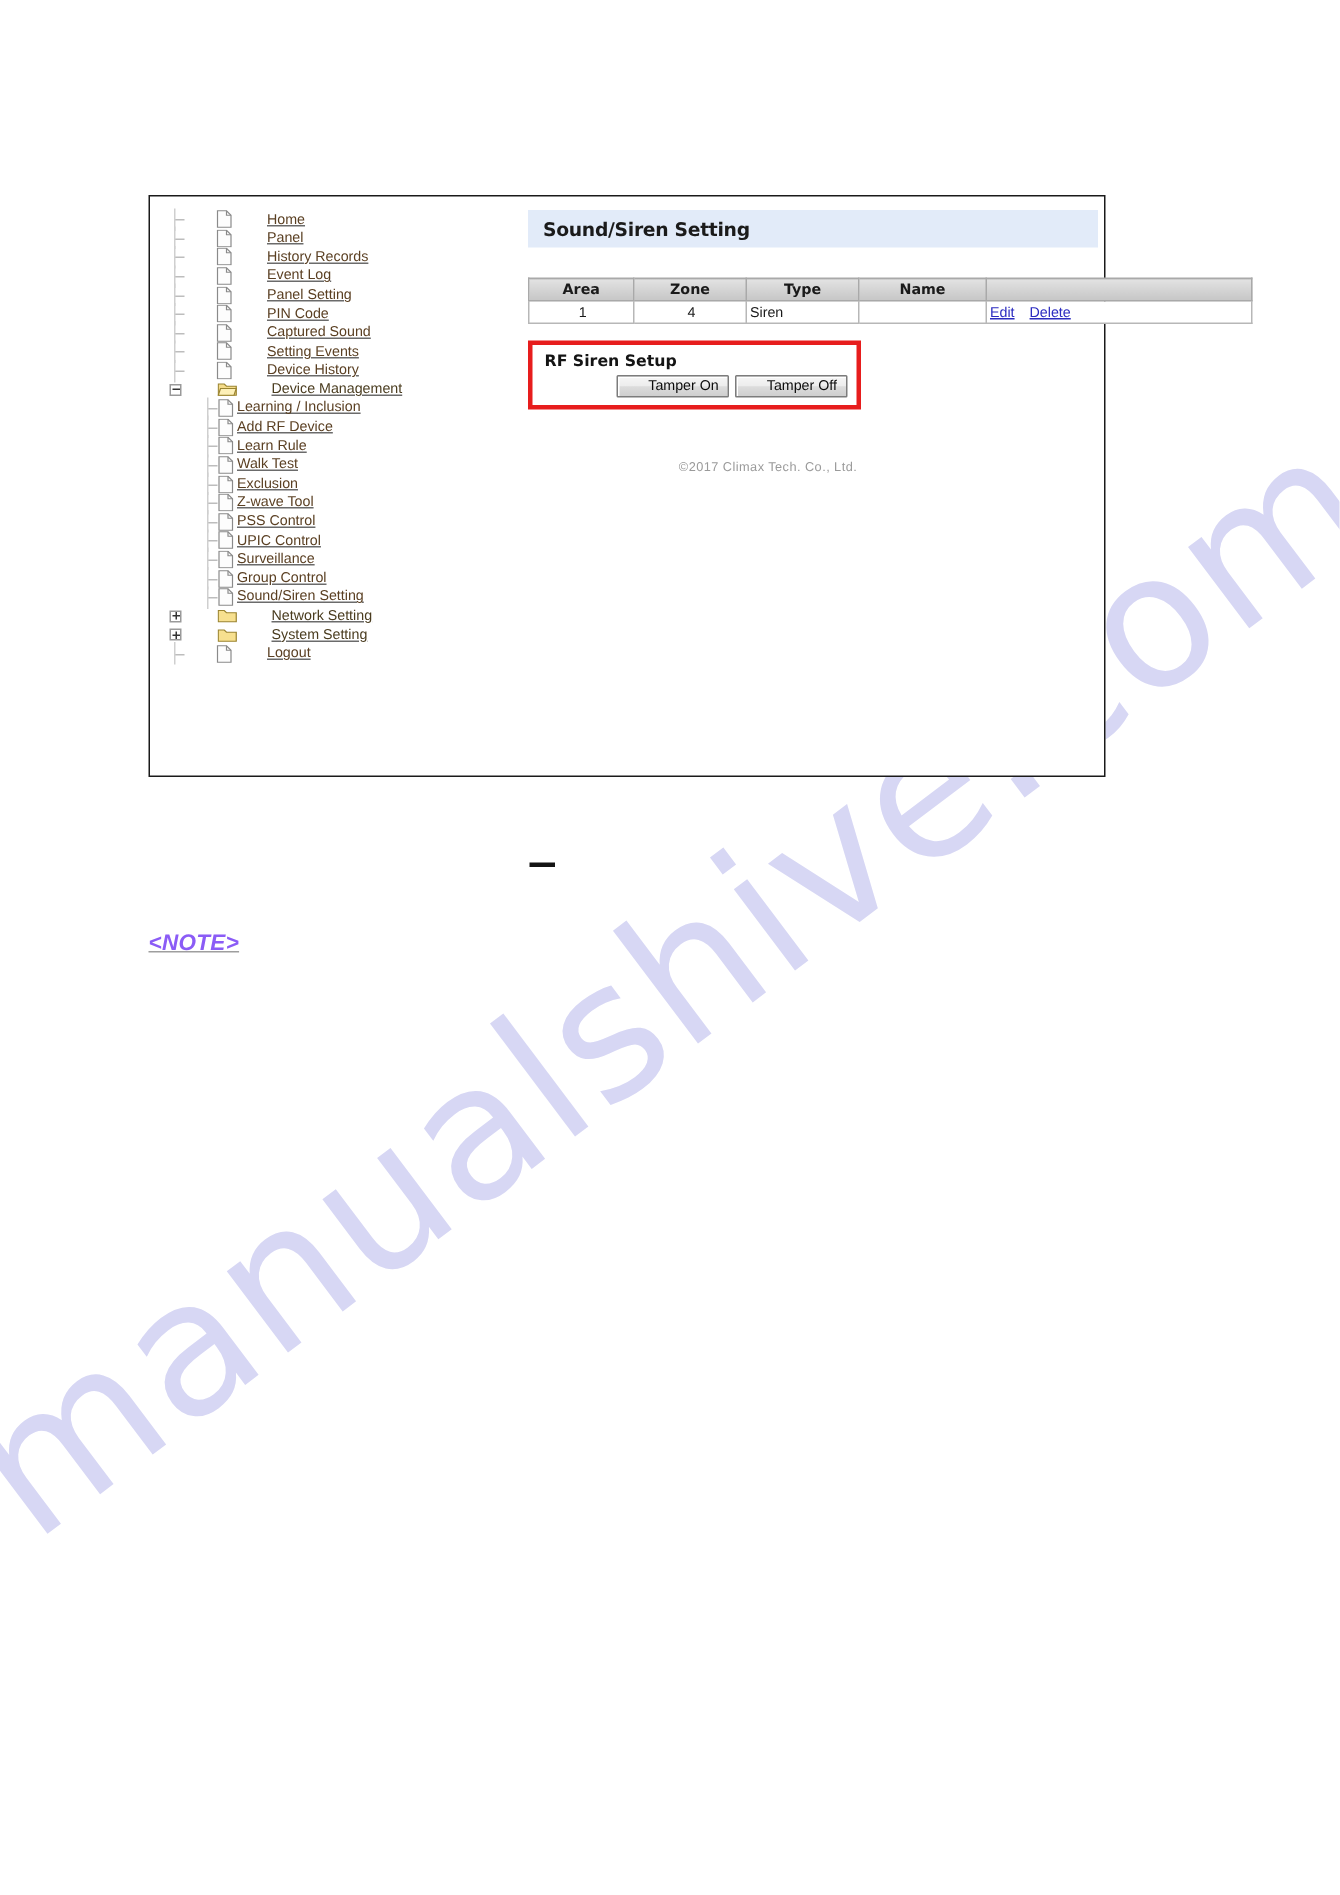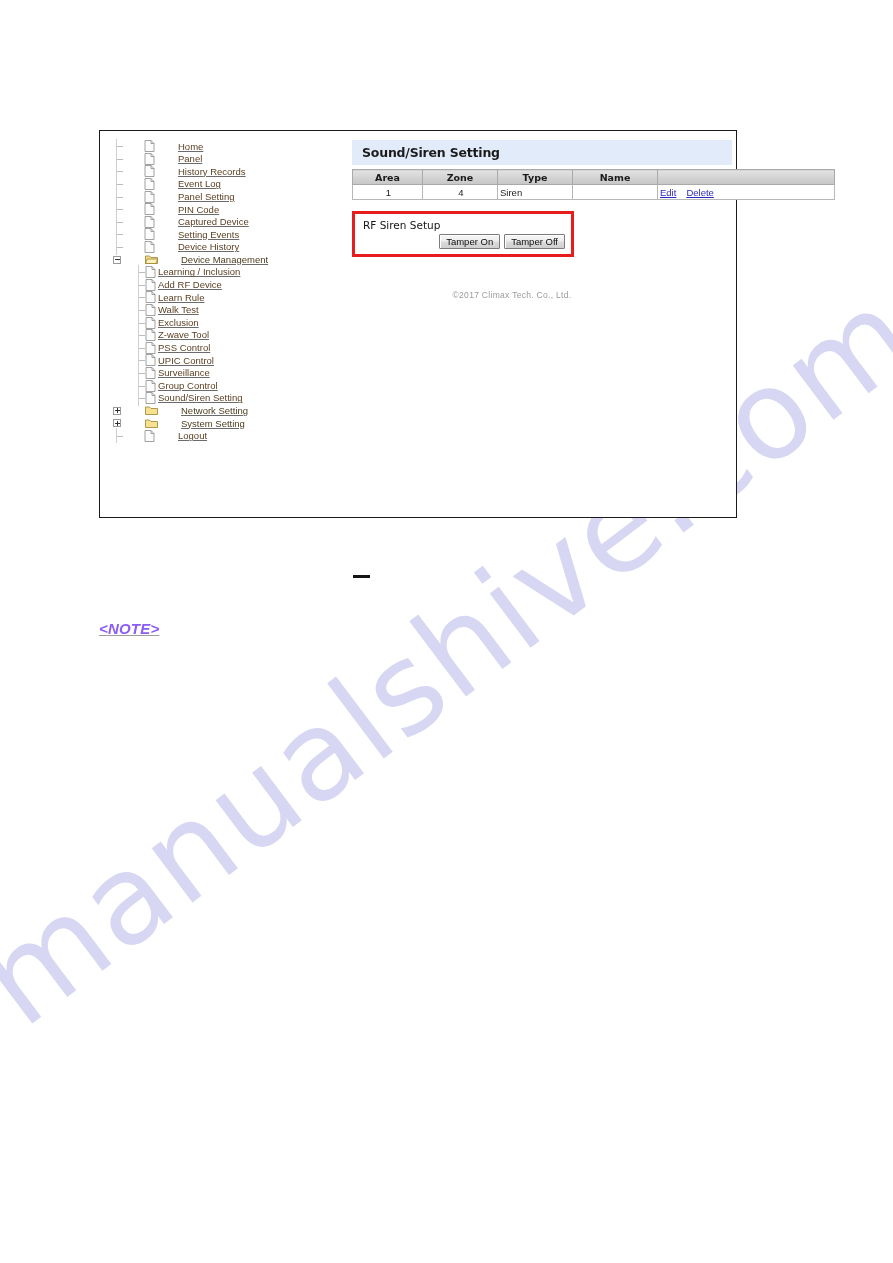--- a/index.html
+++ b/index.html
@@ -237,21 +237,21 @@
     font-size: 12.5px;
     font-weight: 700;
     color: #1b1b1b;
     font-family: "DejaVu Sans", sans-serif;
     letter-spacing: -0.2px;
   }
 
   table.device-table {
     width: 482px;
     border-collapse: collapse;
-    margin-top: 4px;
+    margin-top: 20px;
     table-layout: fixed;
   }
   table.device-table th {
     background: linear-gradient(to bottom, #e2e2e2 0%, #d2d2d2 55%, #c6c6c6 100%);
     border: 1px solid #a9a9a9;
     font-size: 9.5px;
     font-weight: 700;
     color: #1a1a1a;
     height: 14px;
     padding: 0;
@@ -285,38 +285,38 @@
     border: 3px solid #e71d1d;
     box-sizing: border-box;
     position: relative;
     background: #ffffff;
   }
   #rf-siren-title {
     position: absolute;
     left: 8px;
     top: 5px;
     font-size: 10.5px;
-    font-weight: 400;
+    font-weight: 700;
     color: #141414;
     font-family: "DejaVu Sans", sans-serif;
   }
   #rf-siren-buttons {
     position: absolute;
     right: 6px;
     bottom: 5px;
     display: flex;
     gap: 4px;
   }
   .win-button {
     background: linear-gradient(to bottom, #f6f6f6 0%, #ededed 48%, #dcdcdc 52%, #cfcfcf 100%);
     border: 1px solid #7c7c7c;
     border-radius: 1px;
     font-size: 9.5px;
     color: #0c0c0c;
-    padding: 2px 6px 2px 6px;
+    padding: 2px 6px 2px 20px;
     line-height: 1;
     cursor: pointer;
     font-family: "Liberation Sans", sans-serif;
     box-shadow: inset 1px 1px 0 #ffffff;
   }
 
   #copyright {
     margin-top: 33px;
     text-align: center;
     font-size: 8.5px;
@@ -431,21 +431,21 @@
       </div>
 
       <div class="tree-row lvl1">
         <span class="connector"></span>
         <span class="icon-page">
             <svg width="11" height="12" viewBox="0 0 11 12">
               <path d="M1 0.5 H7 L10 3.5 V11.5 H1 Z" fill="#fdfdfd" stroke="#8a8a8a" stroke-width="0.8"></path>
               <path d="M7 0.5 V3.5 H10" fill="none" stroke="#8a8a8a" stroke-width="0.8"></path>
             </svg>
           </span>
-        <span class="tree-label">Captured Device</span>
+        <span class="tree-label">Captured Sound</span>
       </div>
 
       <div class="tree-row lvl1">
         <span class="connector"></span>
         <span class="icon-page">
             <svg width="11" height="12" viewBox="0 0 11 12">
               <path d="M1 0.5 H7 L10 3.5 V11.5 H1 Z" fill="#fdfdfd" stroke="#8a8a8a" stroke-width="0.8"></path>
               <path d="M7 0.5 V3.5 H10" fill="none" stroke="#8a8a8a" stroke-width="0.8"></path>
             </svg>
           </span>

